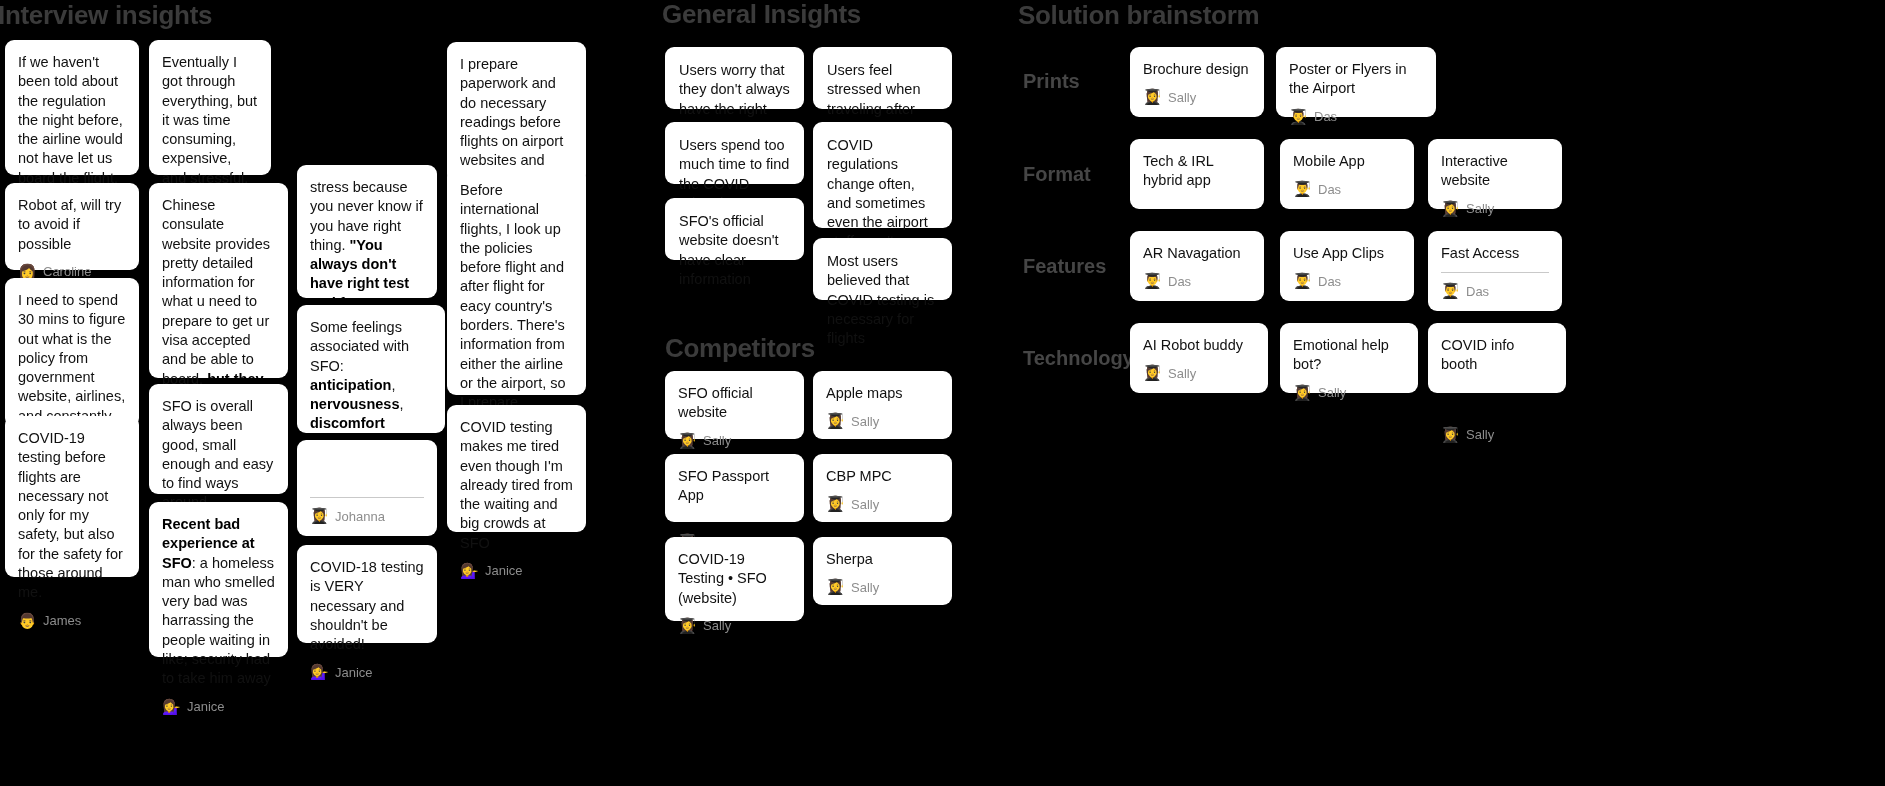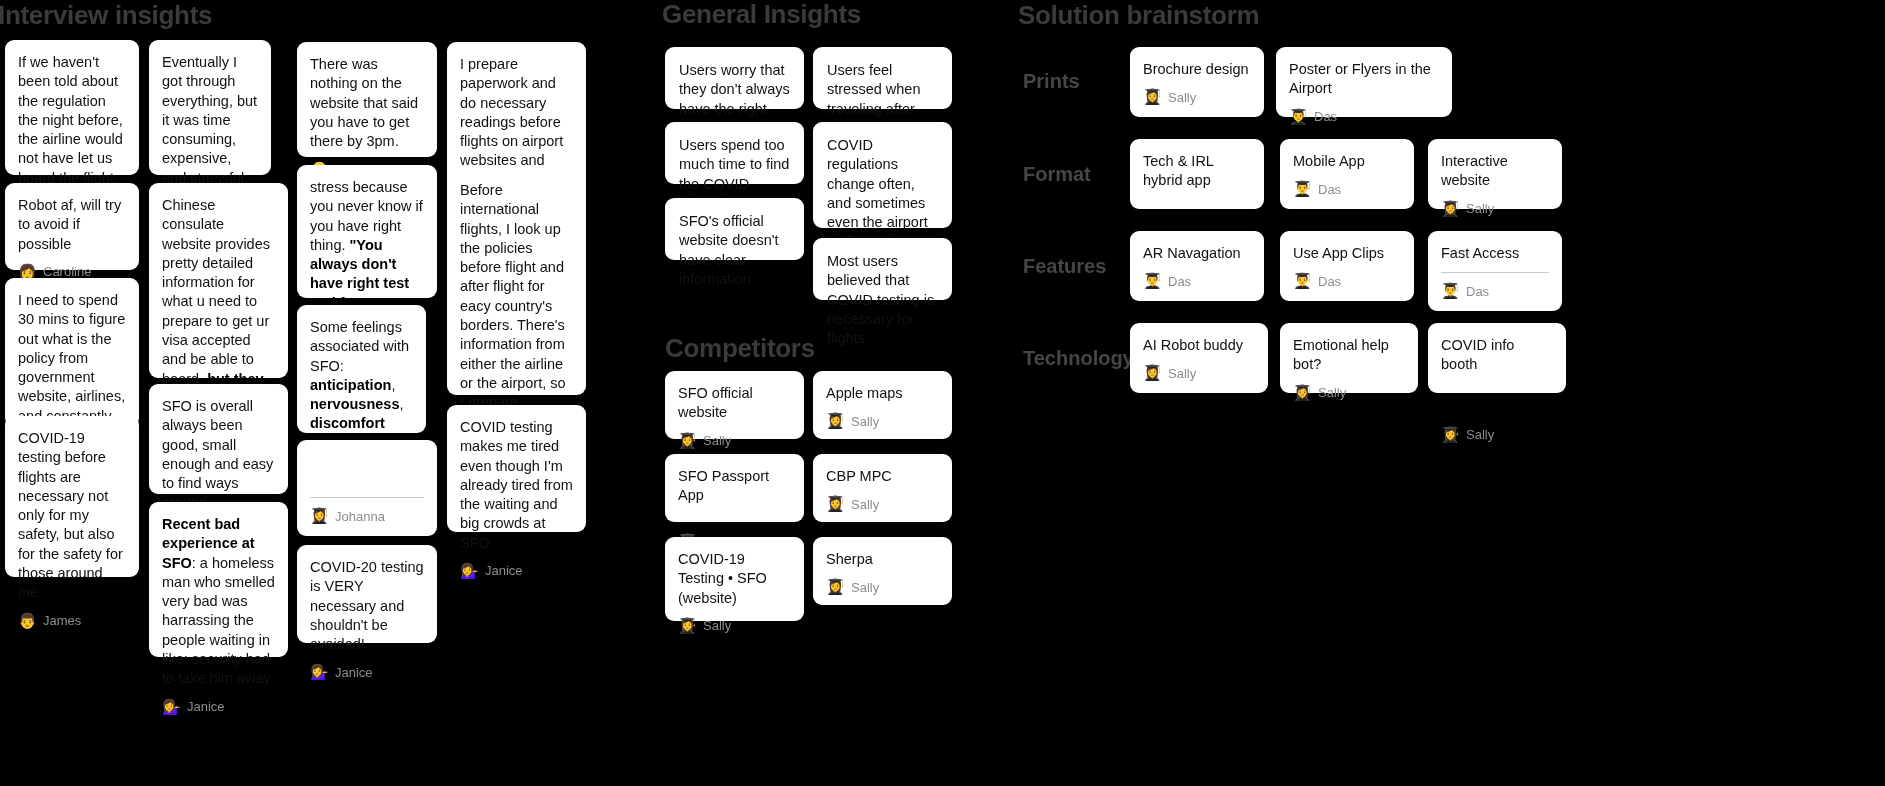--- a/index.html
+++ b/index.html
@@ -162,57 +162,49 @@
 
   <div class="card" style="left:149px; top:502px; width:139px; height:155px;">
     <div class="card-text"><b>Recent bad experience at SFO</b>: a homeless man who smelled very bad was harrassing the people waiting in like; security had to take him away</div>
     <div class="divider"></div>
     <div class="author">
       <span class="avatar">💁‍♀️</span>
       <span class="author-name">Janice</span>
     </div>
   </div>
 
-  <div class="card" style="left:297px; top:42px; width:140px; height:115px;">
-    <div class="card-text">There was nothing on the website that said you have to get there by 3pm.</div>
-    <div class="divider"></div>
-    <div class="author">
-      <span class="avatar">👴</span>
-      <span class="author-name">Jim</span>
-    </div>
-  </div>
 
   <div class="card" style="left:297px; top:165px; width:140px; height:133px;">
     <div class="card-text">stress because you never know if you have right thing. <b>"You always don't have right test and form."</b></div>
     <div class="divider"></div>
     <div class="author">
       <span class="avatar">👩‍🎓</span>
       <span class="author-name">Johanna</span>
     </div>
   </div>
 
-  <div class="card" style="left:297px; top:305px; width:129px; height:128px;">
+  <div class="card" style="left:297px; top:305px; width:148px; height:128px;">
     <div class="card-text">Some feelings associated with SFO: <b>anticipation</b>, <b>nervousness</b>, <b>discomfort</b></div>
     <div class="divider"></div>
     <div class="author">
       <span class="avatar">💁‍♀️</span>
       <span class="author-name">Janice</span>
     </div>
   </div>
 
   <div class="card" style="left:297px; top:440px; width:140px; height:96px;">
     <div class="divider"></div>
     <div class="author">
       <span class="avatar">👩‍🎓</span>
       <span class="author-name">Johanna</span>
     </div>
   </div>
 
   <div class="card" style="left:297px; top:545px; width:140px; height:98px;">
-    <div class="card-text">COVID-20 testing is VERY necessary and shouldn't be avoided!</div>
+    <div class="card-text">COVID-18 testing is VERY necessary and shouldn't be avoided!</div>
     <div class="divider"></div>
     <div class="author">
       <span class="avatar">💁‍♀️</span>
       <span class="author-name">Janice</span>
     </div>
   </div>
 
   <div class="card" style="left:447px; top:42px; width:139px; height:141px;">
     <div class="card-text">I prepare paperwork and do necessary readings before flights on airport websites and airlne policies so I'm ready for flights.</div>
     <div class="divider"></div>
@@ -316,21 +308,21 @@
   <div class="row-label" style="left:1023px; top:348px;">Technology</div>
 
   <div class="card" style="left:1130px; top:47px; width:134px; height:70px;">
     <div class="card-text">Brochure design</div>
     <div class="divider"></div>
     <div class="author">
       <span class="avatar">👩‍🎓</span>
       <span class="author-name">Sally</span>
     </div>
   </div>
-  <div class="card" style="left:1276px; top:47px; width:176px; height:70px;">
+  <div class="card" style="left:1276px; top:47px; width:160px; height:70px;">
     <div class="card-text">Poster or Flyers in the Airport</div>
     <div class="divider"></div>
     <div class="author">
       <span class="avatar">👨‍🎓</span>
       <span class="author-name">Das</span>
     </div>
   </div>
 
   <div class="card" style="left:1130px; top:139px; width:134px; height:70px;gap:20px;">
     <div class="card-text">Tech &amp; IRL hybrid app</div>

